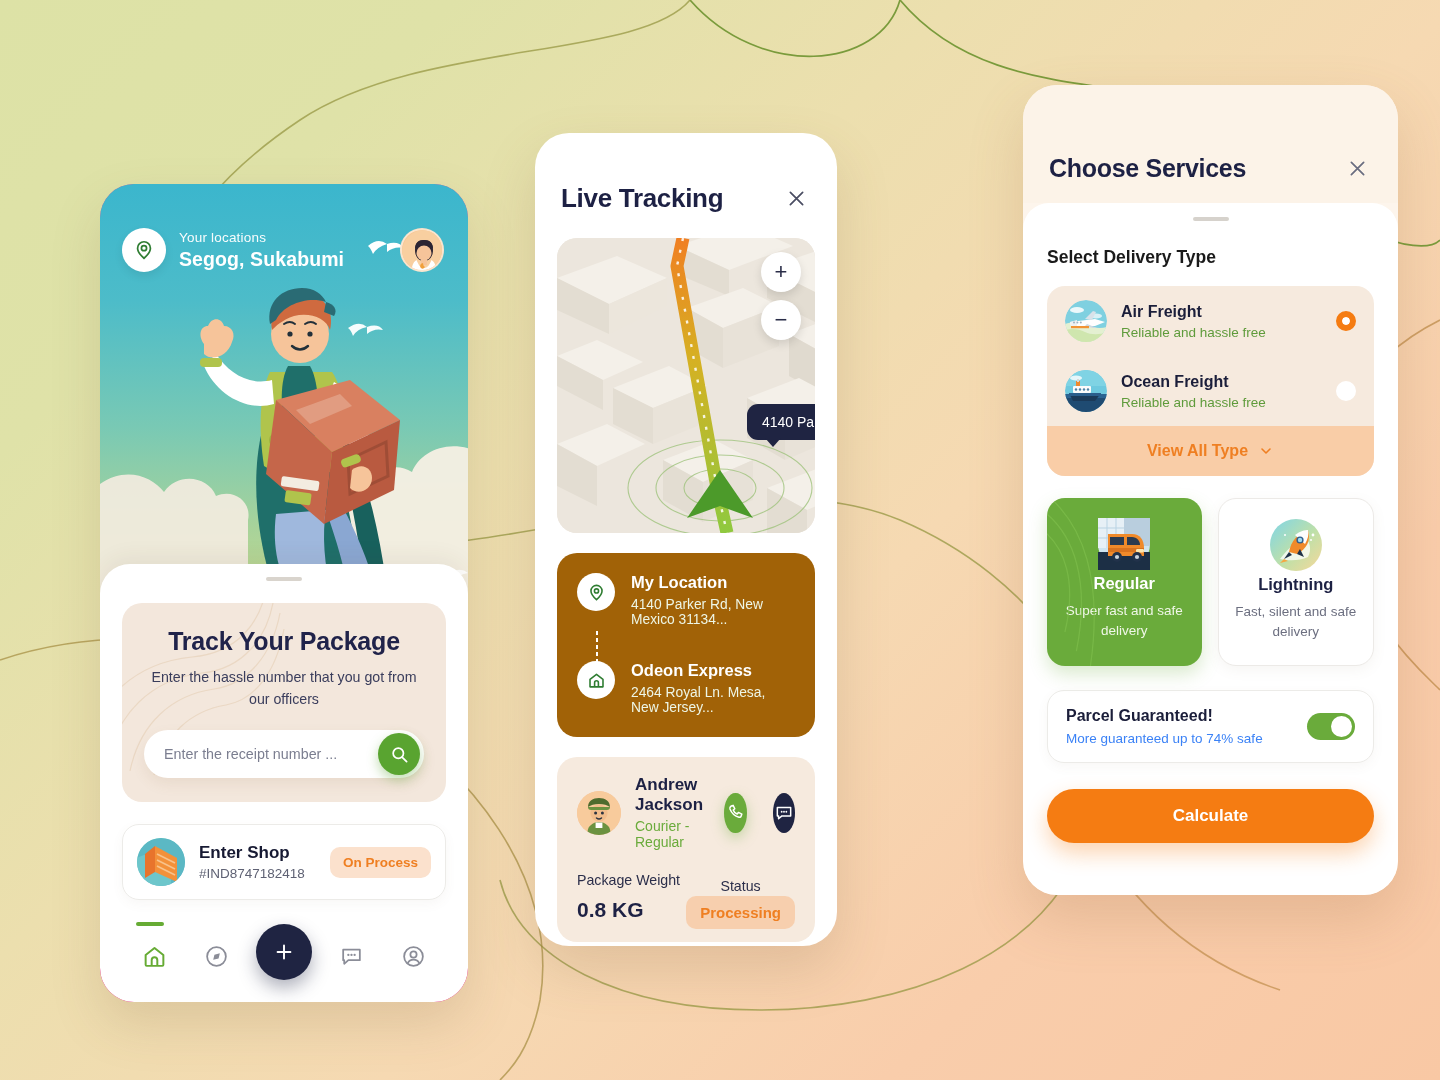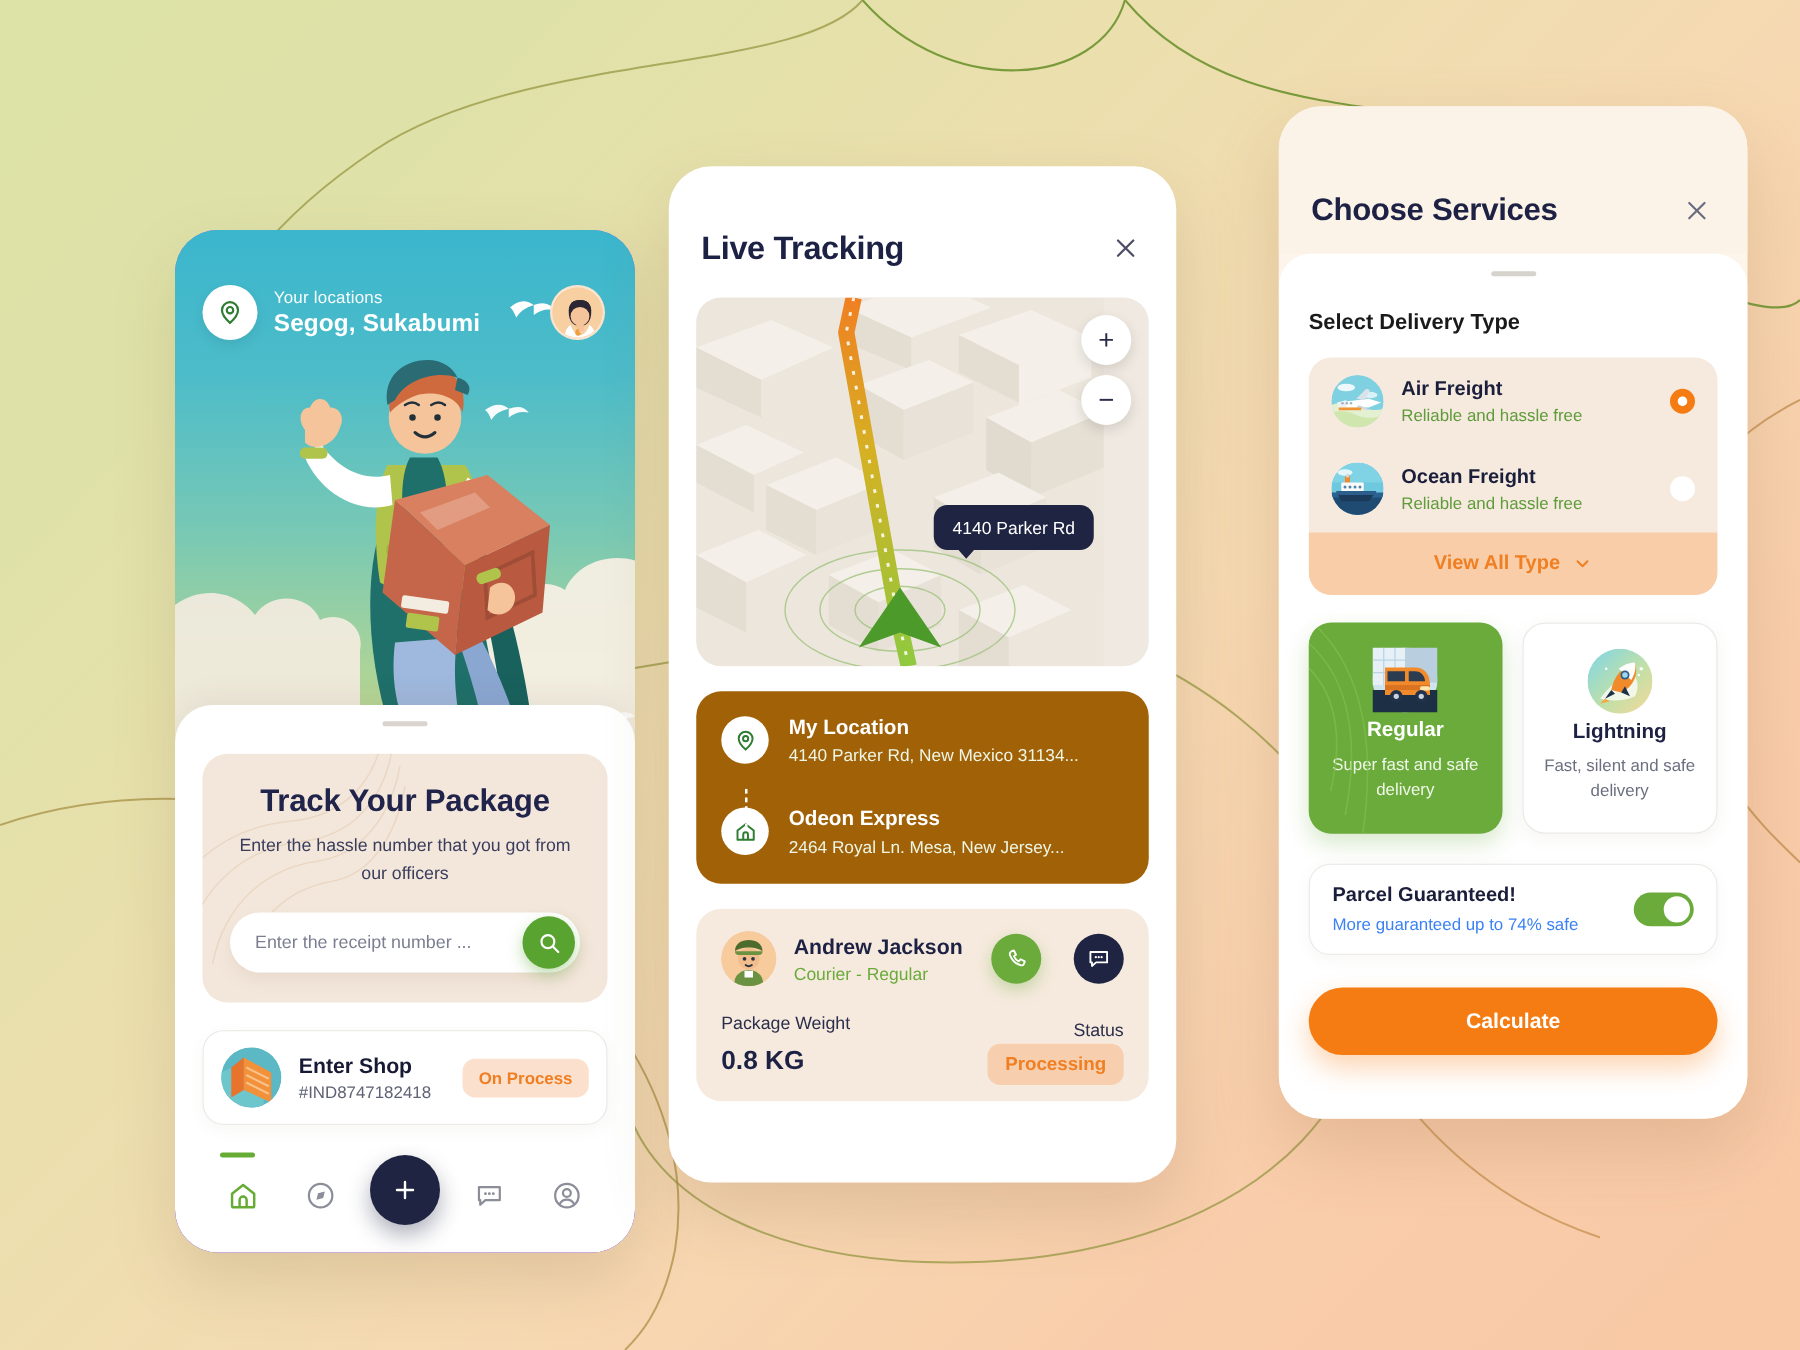--- a/index.html
+++ b/index.html
@@ -10,22 +10,21 @@
     background: linear-gradient(135deg, #dde2a6 0%, #dfe2a8 18%, #ecdfae 38%, #f6d9b2 58%, #f9cdab 78%, #f9c8a4 100%);
   }
 
   .bg-curves { position:absolute; inset:0; width:1440px; height:1080px; pointer-events:none; }
 
   
   .phone1 {
     position:absolute; left:100px; top:184px; width:368px; height:818px;
     border-radius:34px; overflow:hidden;
     box-shadow: 0 22px 50px rgba(120,90,60,.17);
-    background:#8b5cf6;
-    margin-left:40px;
+    background:#ec4899;
   }
   .p1-hero {
     position:absolute; inset:0 0 auto 0; height:420px;
     background: linear-gradient(180deg, #3bb6cd 0%, #4dbcc9 28%, #79c9b4 58%, #a8d39a 82%, #c6d98e 100%);
   }
   .hero-topbar { position:absolute; left:22px; top:44px; display:flex; align-items:center; gap:13px; }
   .pin-badge {
     width:44px;height:44px;border-radius:50%;background:#fff;display:flex;align-items:center;justify-content:center;
     box-shadow:0 4px 10px rgba(0,0,0,.08);
   }
@@ -80,21 +79,21 @@
   .tab-indicator { position:absolute; left:36px; bottom:76px; width:28px;height:4px;border-radius:3px;background:#66ab34; }
   .navbar { position:absolute; left:0;right:0;bottom:18px; height:56px; display:flex; align-items:center; justify-content:space-around; padding:0 24px; }
   .nav-item { display:flex;align-items:center;justify-content:center;width:44px;height:44px;cursor:pointer; }
   .nav-fab {
     width:56px;height:56px;border-radius:50%;background:#1f2442;display:flex;align-items:center;justify-content:center;
     box-shadow:0 8px 18px rgba(31,36,66,.36); cursor:pointer; position:relative; top:-4px;
   }
 
   
   .phone2 {
-    position:absolute; left:535px; top:133px; width:406px; height:813px;
+    position:absolute; left:535px; top:133px; width:302px; height:813px;
     background:#fff; border-radius:34px; box-shadow:0 24px 54px rgba(120,90,60,.18); overflow:hidden;
   }
   .p2-head { display:flex; align-items:center; padding:50px 26px 0; }
   .p2-title { font-size:26px; font-weight:800; color:#1d2144; letter-spacing:-.3px; }
   .close-x { margin-left:auto; width:30px;height:30px; cursor:pointer; display:flex;align-items:center;justify-content:center; }
 
   .map-box {
     margin:24px 22px 0; height:295px; border-radius:20px; overflow:hidden; position:relative;
     background:#efe9e1;
   }
@@ -490,21 +489,21 @@
           <circle cx="12" cy="10.5" r="1.1" fill="#fff" stroke="none"></circle>
           <circle cx="14.8" cy="10.5" r="1.1" fill="#fff" stroke="none"></circle>
         </svg>
       </span>
     </div>
     <div class="courier-meta">
       <span>
         <div class="meta-label">Package Weight</div>
         <div class="meta-value">0.8 KG</div>
       </span>
-      <span style="text-align:right">
+      <span style="text-align:center">
         <div class="meta-label">Status</div>
         <div style="margin-top:10px"><span class="badge-processing">Processing</span></div>
       </span>
     </div>
   </div>
 </div>
 
 <div class="phone3">
   <div class="p3-head">
     <span class="p3-title">Choose Services</span>

